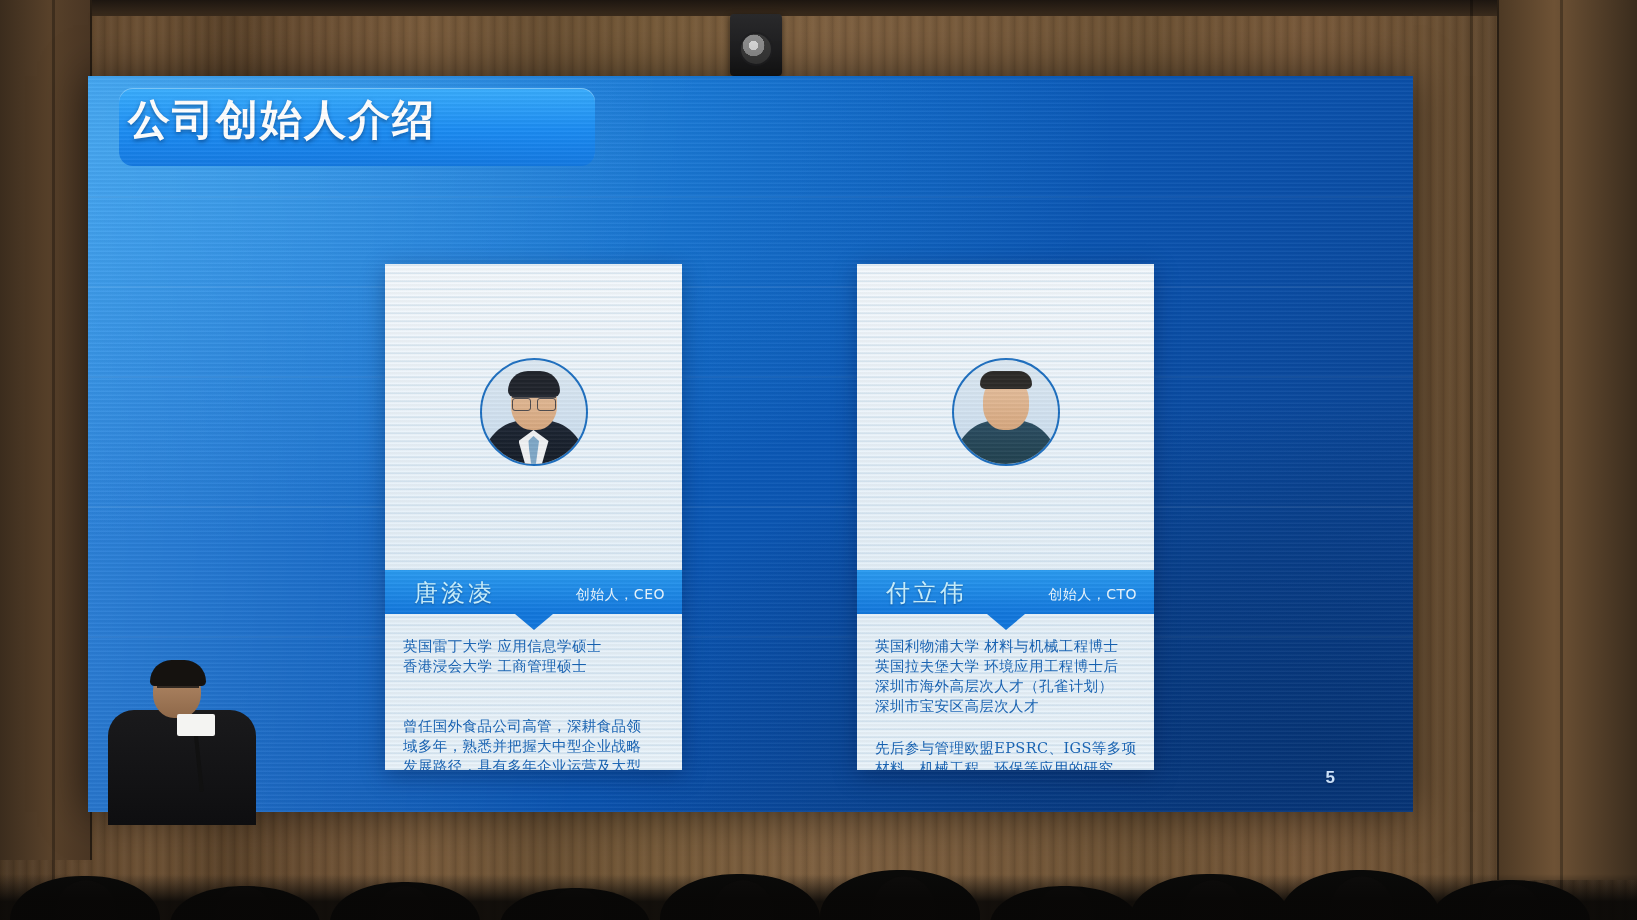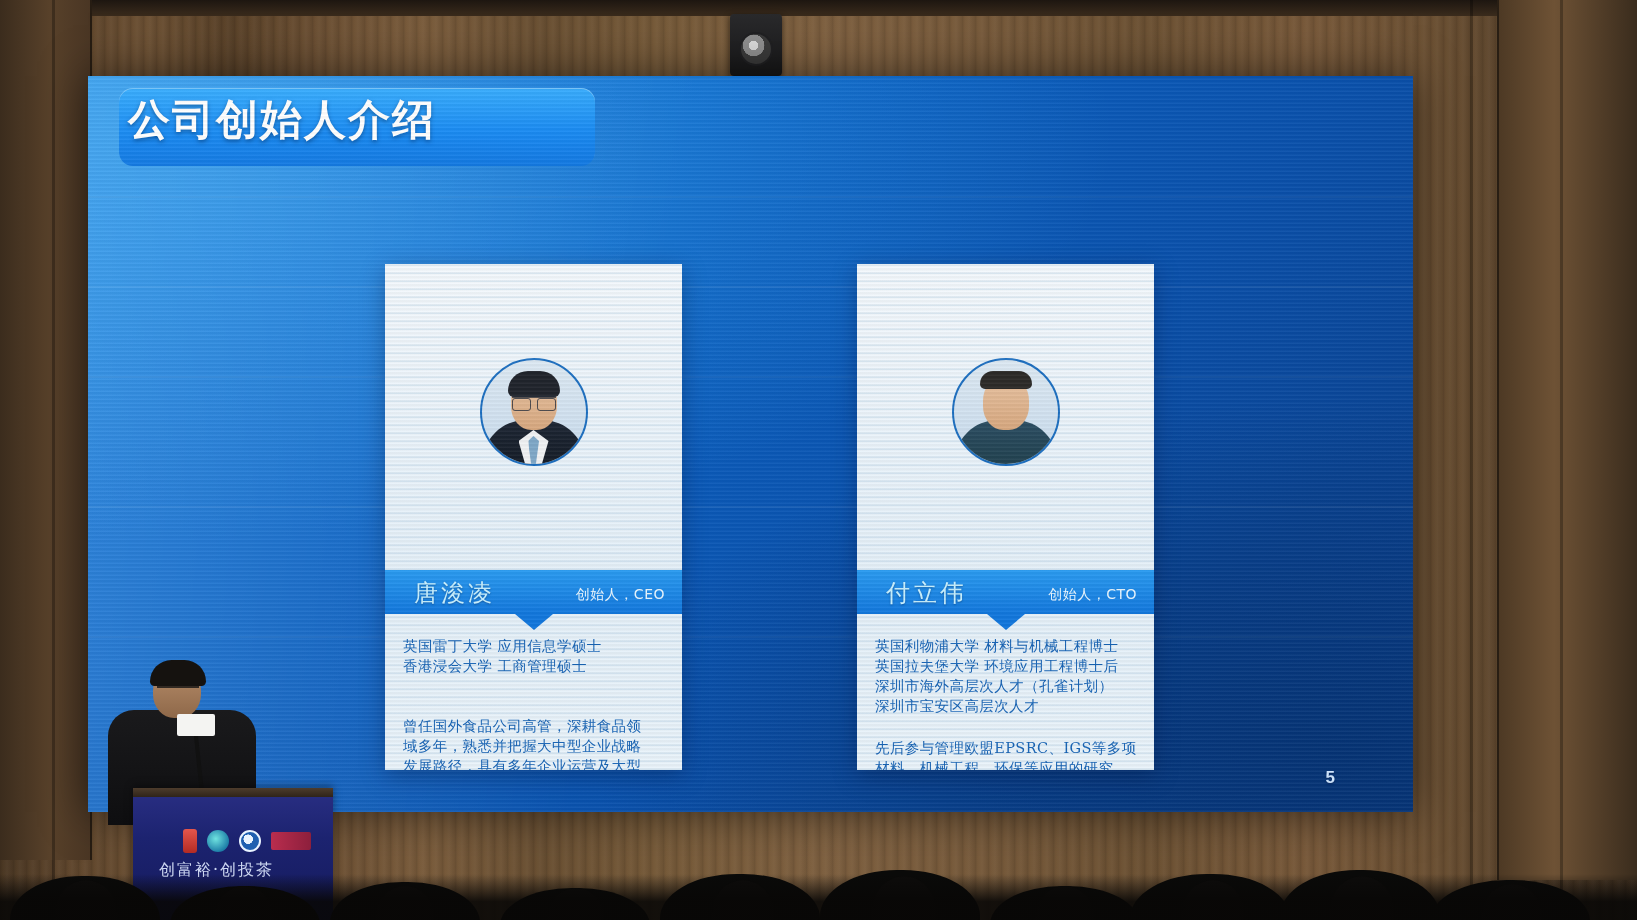--- a/index.html
+++ b/index.html
@@ -369,30 +369,20 @@
     </div>
   </div>
 
   <div class="speaker-body"></div>
   <div class="speaker-head"></div>
   <div class="speaker-hair"></div>
   <div class="speaker-glasses"></div>
   <div class="mic-stand"></div>
   <div class="mic-card"></div>
 
-  <div class="podium">
-    <div class="podium-top"></div>
-    <div class="podium-logos">
-      <span class="logo-red"></span>
-      <span class="logo-dot logo-teal"></span>
-      <span class="logo-dot logo-blue"></span>
-      <span class="logo-wine"></span>
-    </div>
-    <div class="podium-slogan">创富裕·创投茶</div>
-  </div>
 
   <div class="audience">
     <div class="shoulder-sil" style="left:10px;  width:150px; height:90px;"></div>
     <div class="head-sil" style="left:55px;  width:62px;  height:66px;"></div>
     <div class="shoulder-sil" style="left:170px; width:150px; height:80px;"></div>
     <div class="head-sil" style="left:215px; width:58px;  height:60px;"></div>
     <div class="shoulder-sil" style="left:330px; width:150px; height:84px;"></div>
     <div class="head-sil" style="left:376px; width:58px;  height:60px;"></div>
     <div class="shoulder-sil" style="left:500px; width:150px; height:78px;"></div>
     <div class="head-sil" style="left:548px; width:56px;  height:58px;"></div>

